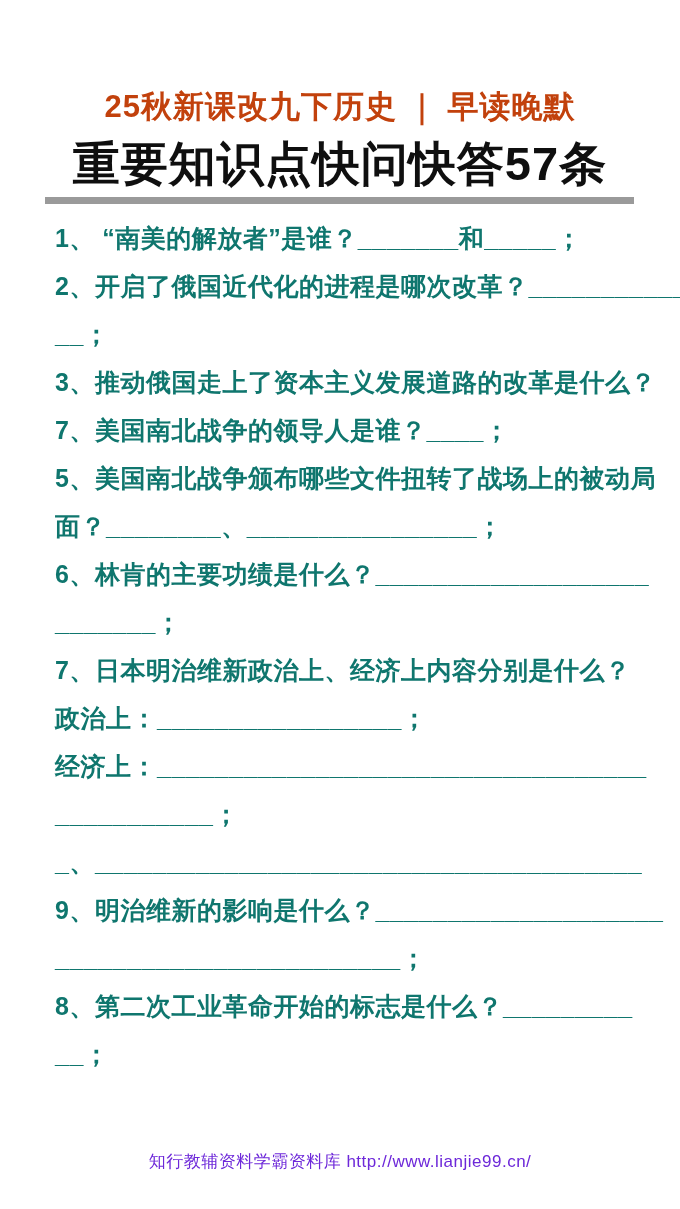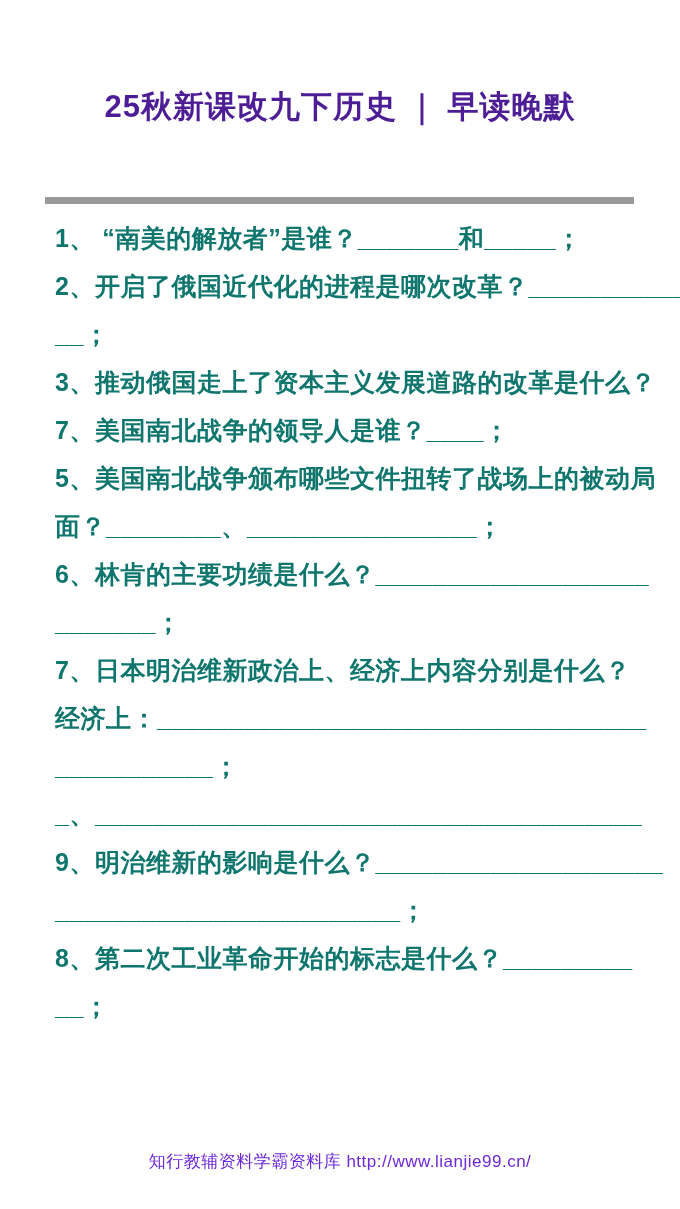--- a/index.html
+++ b/index.html
@@ -15,21 +15,21 @@
   }
   .title-line1 {
     position: absolute;
     top: 86px;
     left: 0;
     width: 100%;
     text-align: center;
     font-size: 31px;
     font-weight: 800;
     letter-spacing: 1px;
-    color: #4c1d95;
+    color: #c2410c;
     white-space: nowrap;
   }
   .title-line2 {
     position: absolute;
     top: 133px;
     left: 0;
     width: 100%;
     text-align: center;
     font-size: 47px;
     font-weight: 900;
@@ -73,34 +73,36 @@
     letter-spacing: 0.5px;
   }
 </style>
 </head>
 <body>
 
 <div class="page">
 
   <div class="title-line1">25秋新课改九下历史 ｜ 早读晚默</div>
 
+  <div class="title-line2">重要知识点快问快答57条</div>
 
   <div class="divider-bar"></div>
 
   <div class="lines">
     <div class="q-line">1、 “南美的解放者”是谁？_______和_____；</div>
     <div class="q-line">2、开启了俄国近代化的进程是哪次改革？____________</div>
     <div class="q-line">__；</div>
     <div class="q-line">3、推动俄国走上了资本主义发展道路的改革是什么？</div>
     <div class="q-line">7、美国南北战争的领导人是谁？____；</div>
     <div class="q-line">5、美国南北战争颁布哪些文件扭转了战场上的被动局</div>
     <div class="q-line">面？________、________________；</div>
     <div class="q-line">6、林肯的主要功绩是什么？___________________</div>
     <div class="q-line">_______；</div>
     <div class="q-line">7、日本明治维新政治上、经济上内容分别是什么？</div>
+    <div class="q-line">政治上：_________________；</div>
     <div class="q-line">经济上：__________________________________</div>
     <div class="q-line">___________；</div>
     <div class="q-line">_、______________________________________</div>
     <div class="q-line">9、明治维新的影响是什么？____________________</div>
     <div class="q-line">________________________；</div>
     <div class="q-line">8、第二次工业革命开始的标志是什么？_________</div>
     <div class="q-line">__；</div>
   </div>
 
   <div class="footer-text">知行教辅资料学霸资料库 http://www.lianjie99.cn/</div>

